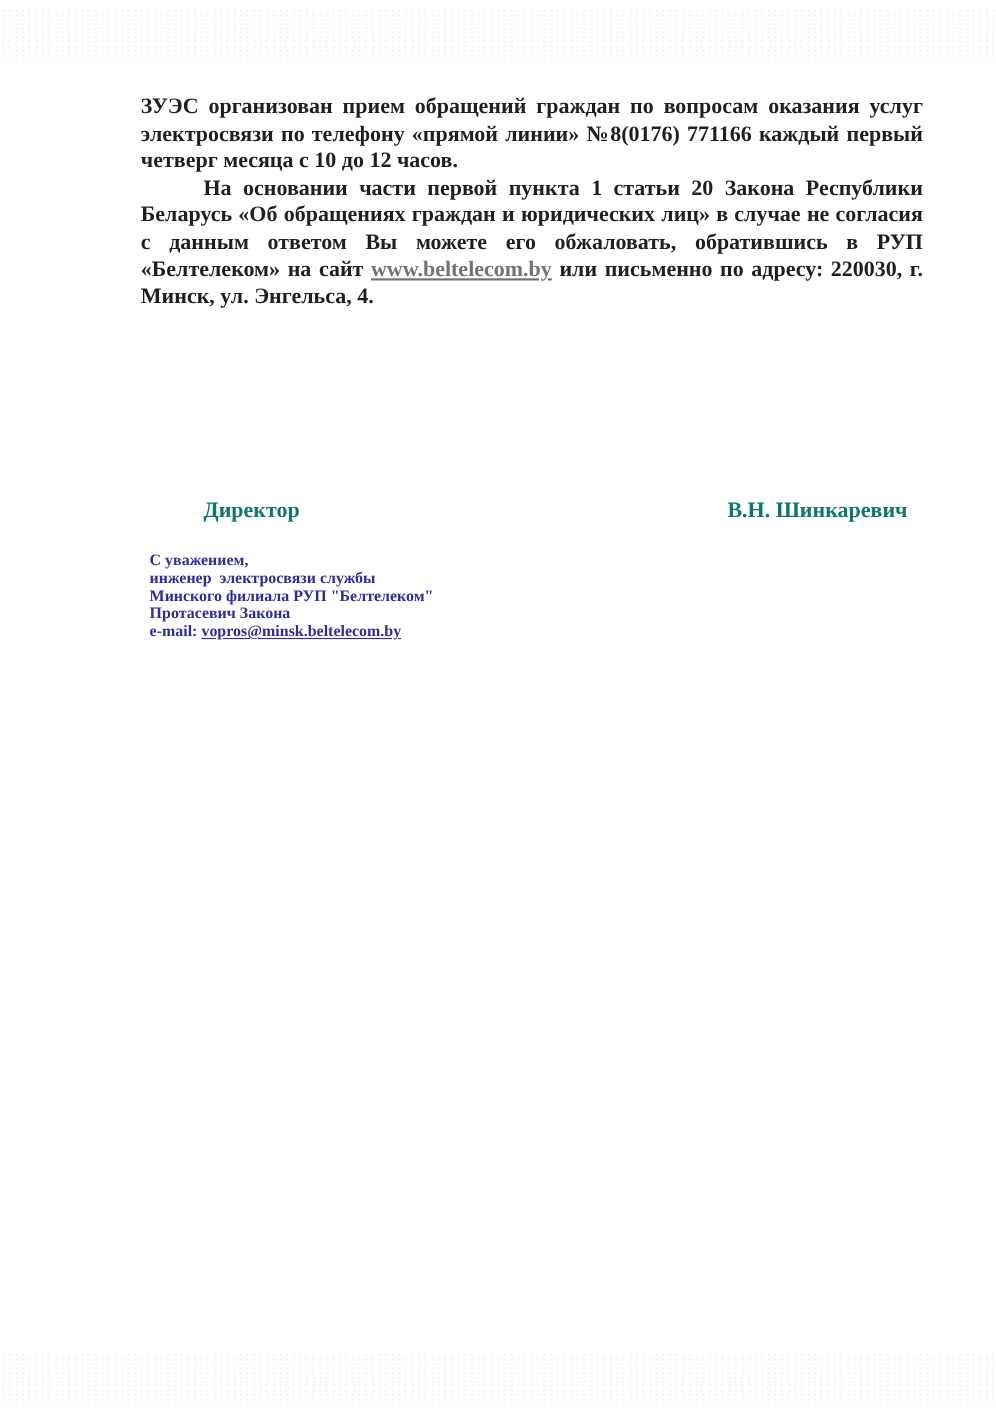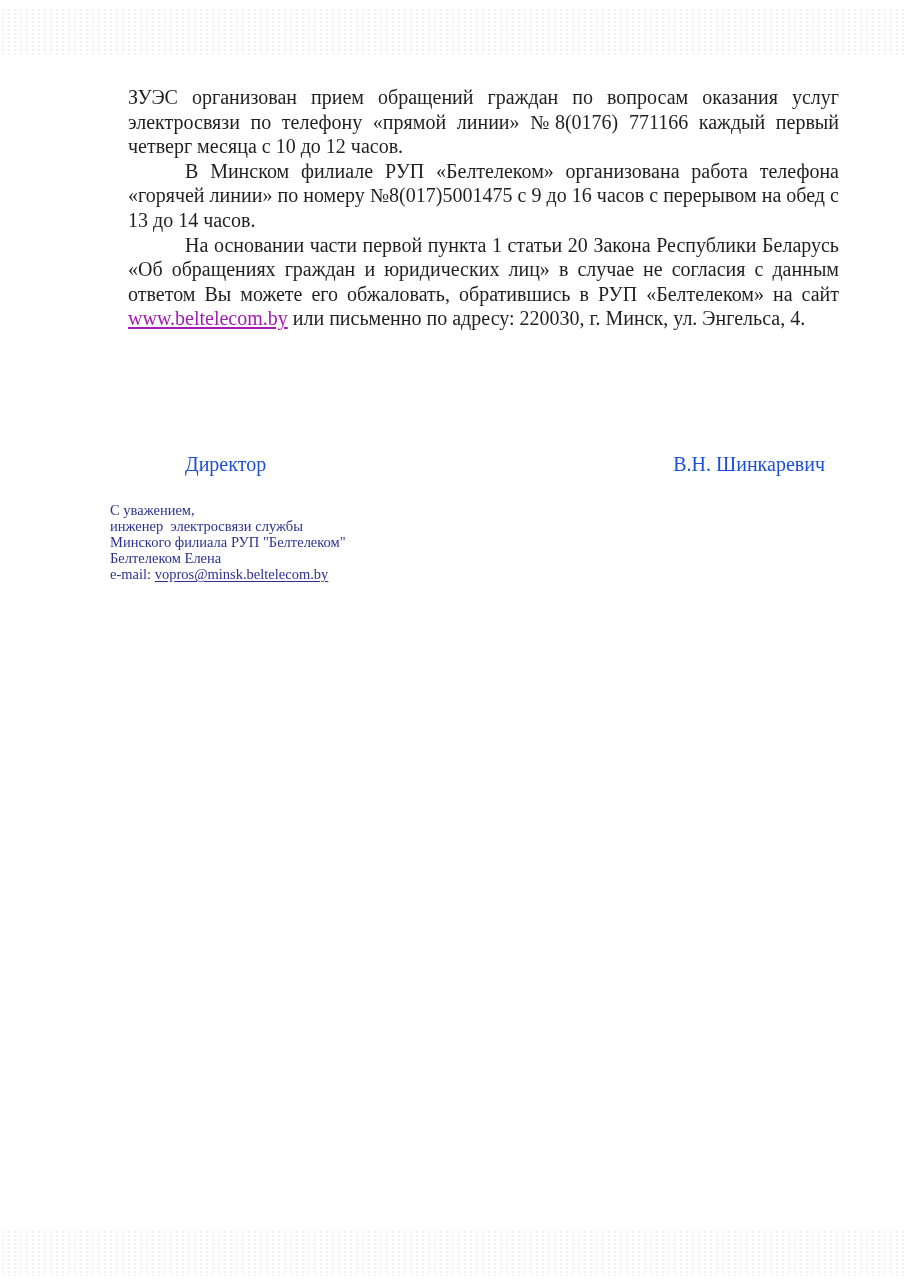--- a/index.html
+++ b/index.html
@@ -1,15 +1,15 @@
 <!DOCTYPE html>
 <html lang="ru"><head>
 <meta charset="utf-8">
 <style>
-  * { margin: 0; padding: 0; box-sizing: border-box; }
+  * { margin: 0; padding: 0; box-sizing: border-box; font-weight: bold; }
   html, body { background: #ffffff; }
   .page {
     position: relative;
     width: 905px;
     height: 1280px;
     background: #ffffff;
     overflow: hidden;
     font-family: "Liberation Serif", serif;
     color: #1f1f1f;
   }
@@ -36,42 +36,42 @@
   }
   .par {
     font-size: 20px;
     line-height: 24.6px;
     text-align: justify;
     text-indent: 57px;
     color: #1f1f1f;
   }
   .par.no-indent { text-indent: 0; }
   .doc-link {
-    color: #a21caf;
+    color: #737373;
     text-decoration: underline;
     text-underline-offset: 2px;
   }
 
   .sign-line {
     position: absolute;
     left: 128px;
     top: 452px;
     width: 711px;
     display: flex;
     justify-content: space-between;
     font-size: 20px;
     line-height: 24.6px;
-    color: #1d4ed8;
+    color: #0f766e;
   }
   .sign-title { margin-left: 57px; }
   .sign-name { margin-right: 14px; }
 
   .sig-block {
     position: absolute;
-    left: 110px;
+    left: 136px;
     top: 502px;
     font-size: 14.5px;
     line-height: 16px;
     color: #2d3092;
   }
   .sig-row { white-space: pre-wrap; }
   .sig-link {
     color: #2d3092;
     text-decoration: underline;
     text-underline-offset: 2px;
@@ -80,32 +80,31 @@
 </style>
 </head>
 <body>
 
 <div class="page">
 
   <div class="noise noise-top"></div>
 
   <div class="content">
     <p class="par no-indent">ЗУЭС организован прием обращений граждан по вопросам оказания услуг электросвязи по телефону «прямой линии» №8(0176) 771166 каждый первый четверг месяца с 10 до 12 часов.</p>
-    <p class="par">В Минском филиале РУП «Белтелеком» организована работа телефона «горячей линии» по номеру №8(017)5001475 с 9 до 16 часов с перерывом на обед с 13 до 14 часов.</p>
     <p class="par"><span>На основании части первой пункта 1  статьи 20 Закона Республики Беларусь «Об обращениях граждан и юридических лиц» в случае не согласия с данным ответом Вы можете его обжаловать, обратившись в РУП «Белтелеком» на сайт </span><a class="doc-link">www.beltelecom.by</a><span> или письменно по адресу: 220030, г. Минск, ул. Энгельса, 4.</span></p>
   </div>
 
   <div class="sign-line">
     <span class="sign-title">Директор</span>
     <span class="sign-name">В.Н. Шинкаревич</span>
   </div>
 
   <div class="sig-block">
     <div class="sig-row">С уважением,</div>
     <div class="sig-row">инженер  электросвязи службы</div>
     <div class="sig-row">Минского филиала РУП "Белтелеком"</div>
-    <div class="sig-row">Белтелеком Елена</div>
+    <div class="sig-row">Протасевич Закона</div>
     <div class="sig-row"><span>e-mail: </span><a class="sig-link">vopros@minsk.beltelecom.by</a></div>
   </div>
 
   <div class="noise noise-bottom"></div>
 
 </div>
 
 </body></html>

